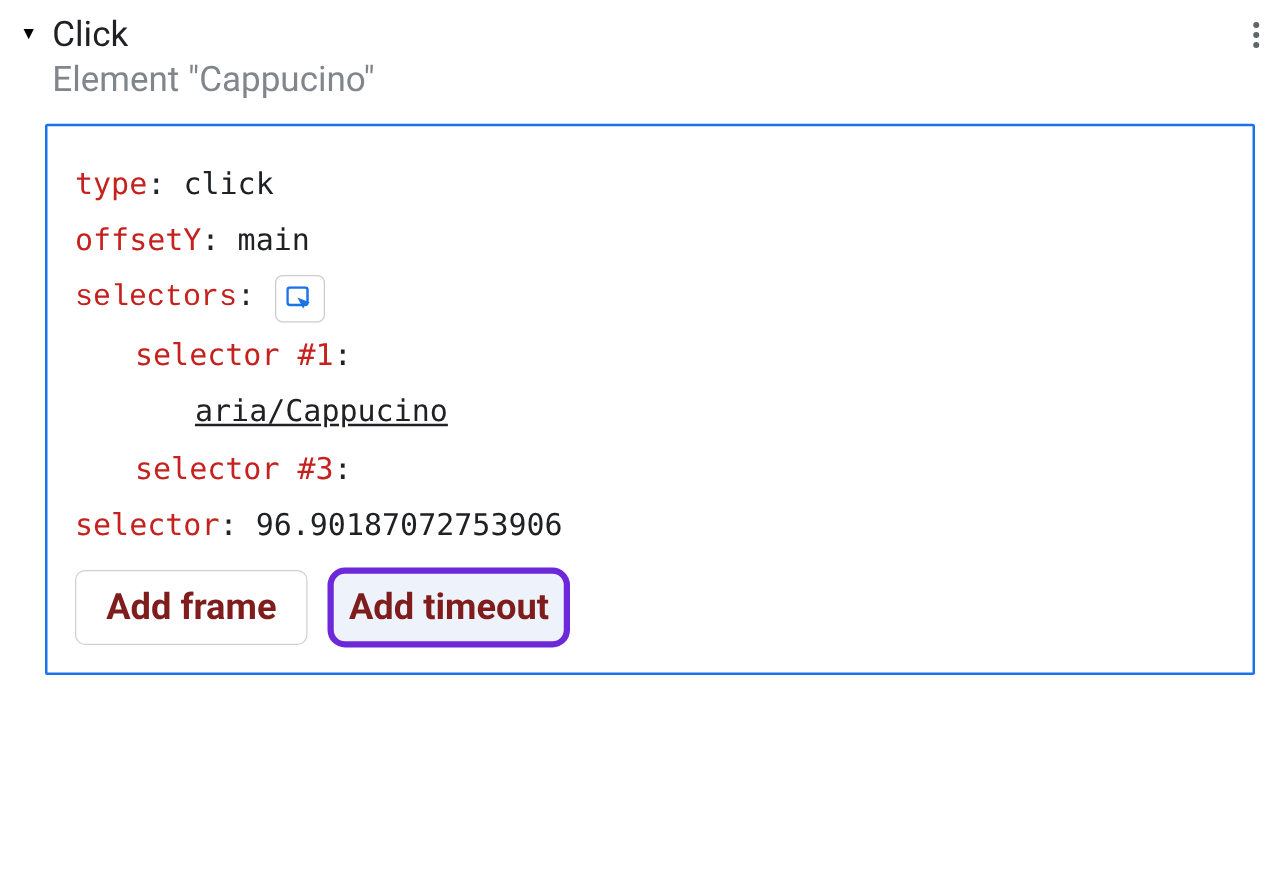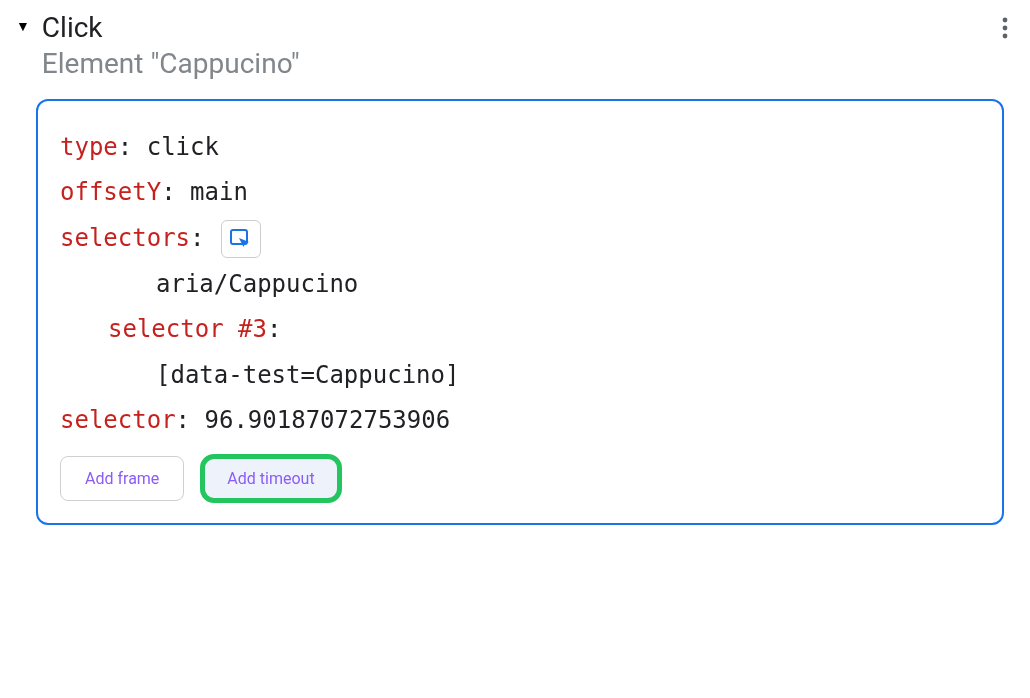--- a/index.html
+++ b/index.html
@@ -49,21 +49,21 @@
     .more-icon {
       color: #5f6368;
       padding: 6px;
       cursor: pointer;
     }
     .more-icon svg {
       display: block;
     }
     .details-panel {
       border: 2.5px solid #1a73e8;
-      border-radius: 12px;
+      border-radius: 2px;
       padding: 24px 22px 20px 22px;
       margin-top: 4px;
       margin-left: 20px;
       margin-right: 10px;
     }
     .prop-row {
       font-family: "SF Mono", Menlo, Monaco, Consolas, monospace;
       font-size: 24px;
       line-height: 1.9;
       color: #202124;
@@ -76,25 +76,27 @@
       color: #202124;
     }
     .prop-val {
       color: #202124;
     }
     .indent-1 {
       padding-left: 48px;
     }
     .indent-2 {
       padding-left: 96px;
+      text-decoration: underline;
     }
     .selectors-row {
       display: flex;
       align-items: center;
       gap: 10px;
+      font-family: Liberation Mono, monospace;
     }
     .selector-picker-btn {
       display: inline-flex;
       align-items: center;
       justify-content: center;
       width: 40px;
       height: 38px;
       border: 1px solid #cdcdcd;
       border-radius: 6px;
       background: #ffffff;
@@ -105,33 +107,33 @@
       display: block;
     }
     .button-row {
       display: flex;
       gap: 16px;
       margin-top: 10px;
       align-items: center;
     }
     .action-btn {
       font-family: -apple-system, BlinkMacSystemFont, "Segoe UI", Roboto, sans-serif;
-      font-size: 16px;
-      font-weight: 400;
-      color: #8b5cf6;
+      font-size: 29px;
+      font-weight: 700;
+      color: #7f1d1d;
       background: #ffffff;
       border: 1px solid #d0d0d0;
       border-radius: 8px;
       padding: 12px 24px;
       cursor: pointer;
     }
     .action-btn.highlighted {
-      border: 5px solid #22c55e;
+      border: 5px solid #6d28d9;
       background: #eef3fb;
-      padding: 10px 22px;
+      padding: 10px 12px;
       border-radius: 14px;
     }
   </style>
 </head>
 <body>
 
 <div class="header">
   <div class="header-left">
     <span class="collapse-triangle">▼</span>
     <div class="header-titles">
@@ -157,26 +159,26 @@
   <div class="prop-row selectors-row">
     <span><span class="prop-key">selectors</span><span class="prop-colon">:</span></span>
     <button class="selector-picker-btn">
       <svg width="22" height="20" viewBox="0 0 22 20">
         <rect x="1" y="1" width="16" height="14" rx="2" fill="none" stroke="#1a73e8" stroke-width="2"></rect>
         <path d="M 9 9 L 19 13 L 15 14.5 L 13.5 18 Z" fill="#1a73e8"></path>
       </svg>
     </button>
   </div>
 
+  <div class="prop-row indent-1"><span class="prop-key">selector #1</span><span class="prop-colon">:</span></div>
 
   <div class="prop-row indent-2"><span class="prop-val">aria/Cappucino</span></div>
 
   <div class="prop-row indent-1"><span class="prop-key">selector #3</span><span class="prop-colon">:</span></div>
 
-  <div class="prop-row indent-2"><span class="prop-val">[data-test=Cappucino]</span></div>
 
   <div class="prop-row"><span class="prop-key">selector</span><span class="prop-colon">: </span><span class="prop-val">96.90187072753906</span></div>
 
 
   <div class="button-row">
     <button class="action-btn">Add frame</button>
     <button class="action-btn highlighted">Add timeout</button>
   </div>
 
 </div>

